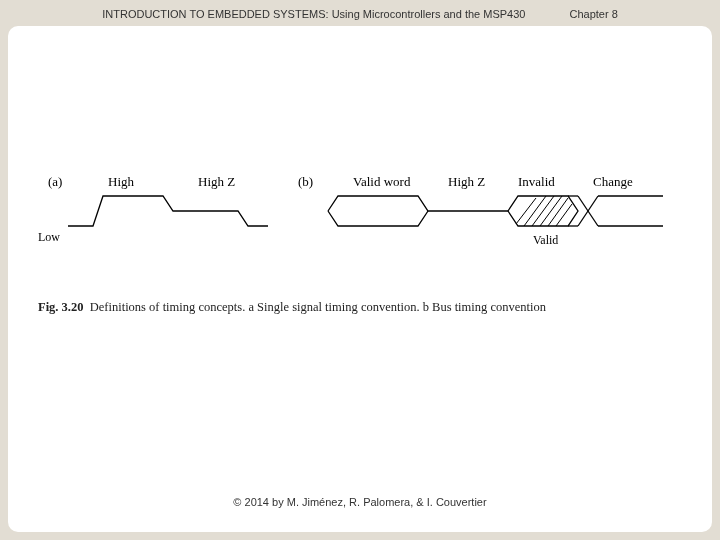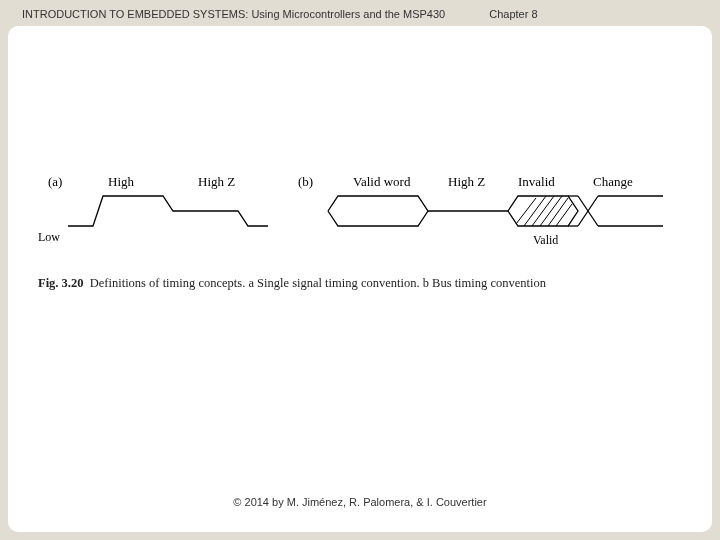--- a/index.html
+++ b/index.html
@@ -10,21 +10,21 @@
     font-family: Verdana, Arial, sans-serif;
     position: relative;
     overflow: hidden;
   }
   .header {
     position: absolute;
     top: 8px;
     left: 22px;
     right: 22px;
     display: flex;
-    justify-content: flex-start;
+    justify-content: center;
     font-size: 11px;
     color: #333;
     gap: 44px;
   }
   .slide {
     position: absolute;
     top: 26px;
     left: 8px;
     right: 8px;
     bottom: 8px;
@@ -38,21 +38,21 @@
     right: 30px;
   }
   .svg-wrap {
     width: 640px;
     height: 110px;
   }
   .caption {
     font-family: "Times New Roman", serif;
     font-size: 12.5px;
     color: #222;
-    margin-top: 0;
+    margin-top: 24px;
     line-height: 1.25;
     max-width: 620px;
   }
   .caption .figno { font-weight: bold; }
   .footer {
     position: absolute;
     bottom: 24px;
     width: 100%;
     text-align: center;
     font-size: 11px;

